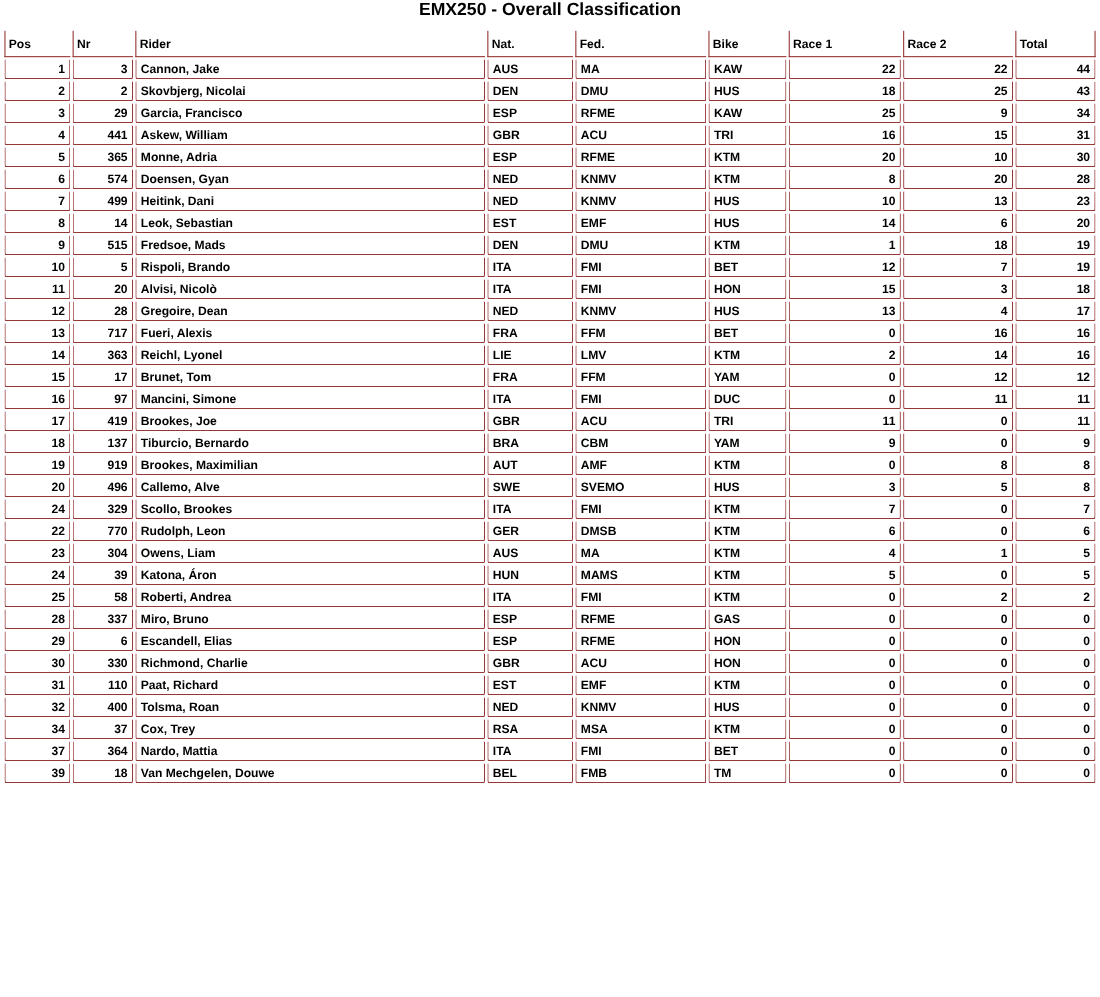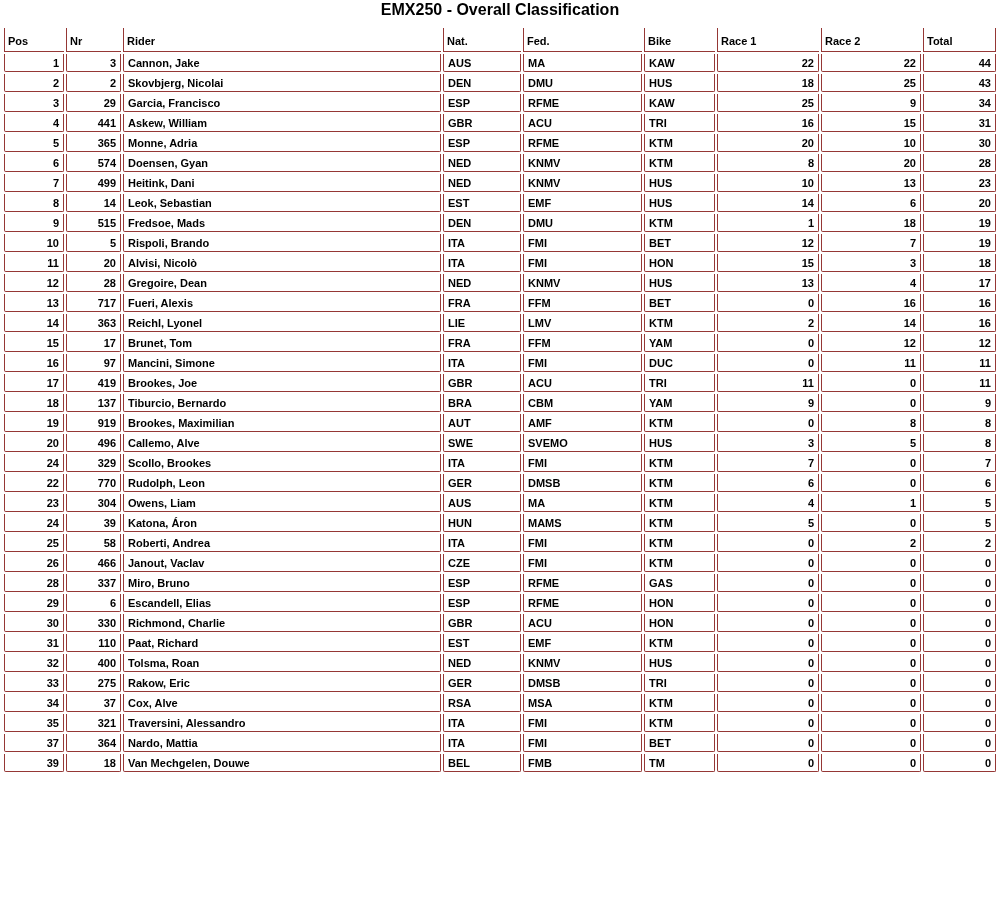--- a/index.html
+++ b/index.html
@@ -361,31 +361,20 @@
           <td class="num">58</td>
           <td class="txt">Roberti, Andrea</td>
           <td class="txt">ITA</td>
           <td class="txt">FMI</td>
           <td class="txt">KTM</td>
           <td class="num">0</td>
           <td class="num">2</td>
           <td class="num">2</td>
         </tr>
         <tr>
-          <td class="num">26</td>
-          <td class="num">466</td>
-          <td class="txt">Janout, Vaclav</td>
-          <td class="txt">CZE</td>
-          <td class="txt">FMI</td>
-          <td class="txt">KTM</td>
-          <td class="num">0</td>
-          <td class="num">0</td>
-          <td class="num">0</td>
-        </tr>
-        <tr>
           <td class="num">28</td>
           <td class="num">337</td>
           <td class="txt">Miro, Bruno</td>
           <td class="txt">ESP</td>
           <td class="txt">RFME</td>
           <td class="txt">GAS</td>
           <td class="num">0</td>
           <td class="num">0</td>
           <td class="num">0</td>
         </tr>
@@ -427,47 +416,25 @@
           <td class="num">400</td>
           <td class="txt">Tolsma, Roan</td>
           <td class="txt">NED</td>
           <td class="txt">KNMV</td>
           <td class="txt">HUS</td>
           <td class="num">0</td>
           <td class="num">0</td>
           <td class="num">0</td>
         </tr>
         <tr>
-          <td class="num">33</td>
-          <td class="num">275</td>
-          <td class="txt">Rakow, Eric</td>
-          <td class="txt">GER</td>
-          <td class="txt">DMSB</td>
-          <td class="txt">TRI</td>
-          <td class="num">0</td>
-          <td class="num">0</td>
-          <td class="num">0</td>
-        </tr>
-        <tr>
           <td class="num">34</td>
           <td class="num">37</td>
-          <td class="txt">Cox, Alve</td>
+          <td class="txt">Cox, Trey</td>
           <td class="txt">RSA</td>
           <td class="txt">MSA</td>
-          <td class="txt">KTM</td>
-          <td class="num">0</td>
-          <td class="num">0</td>
-          <td class="num">0</td>
-        </tr>
-        <tr>
-          <td class="num">35</td>
-          <td class="num">321</td>
-          <td class="txt">Traversini, Alessandro</td>
-          <td class="txt">ITA</td>
-          <td class="txt">FMI</td>
           <td class="txt">KTM</td>
           <td class="num">0</td>
           <td class="num">0</td>
           <td class="num">0</td>
         </tr>
         <tr>
           <td class="num">37</td>
           <td class="num">364</td>
           <td class="txt">Nardo, Mattia</td>
           <td class="txt">ITA</td>

